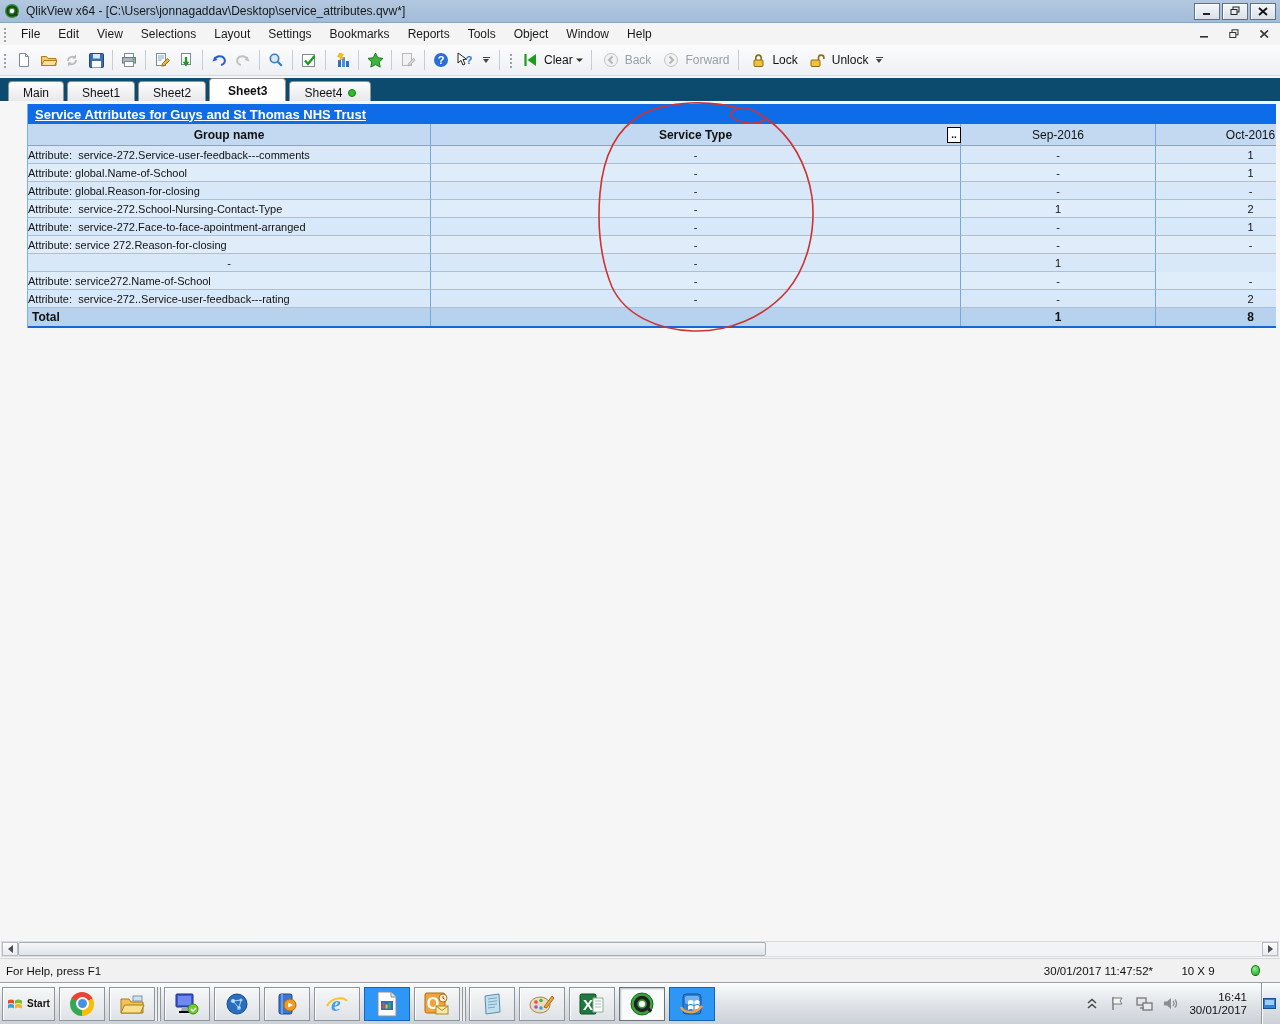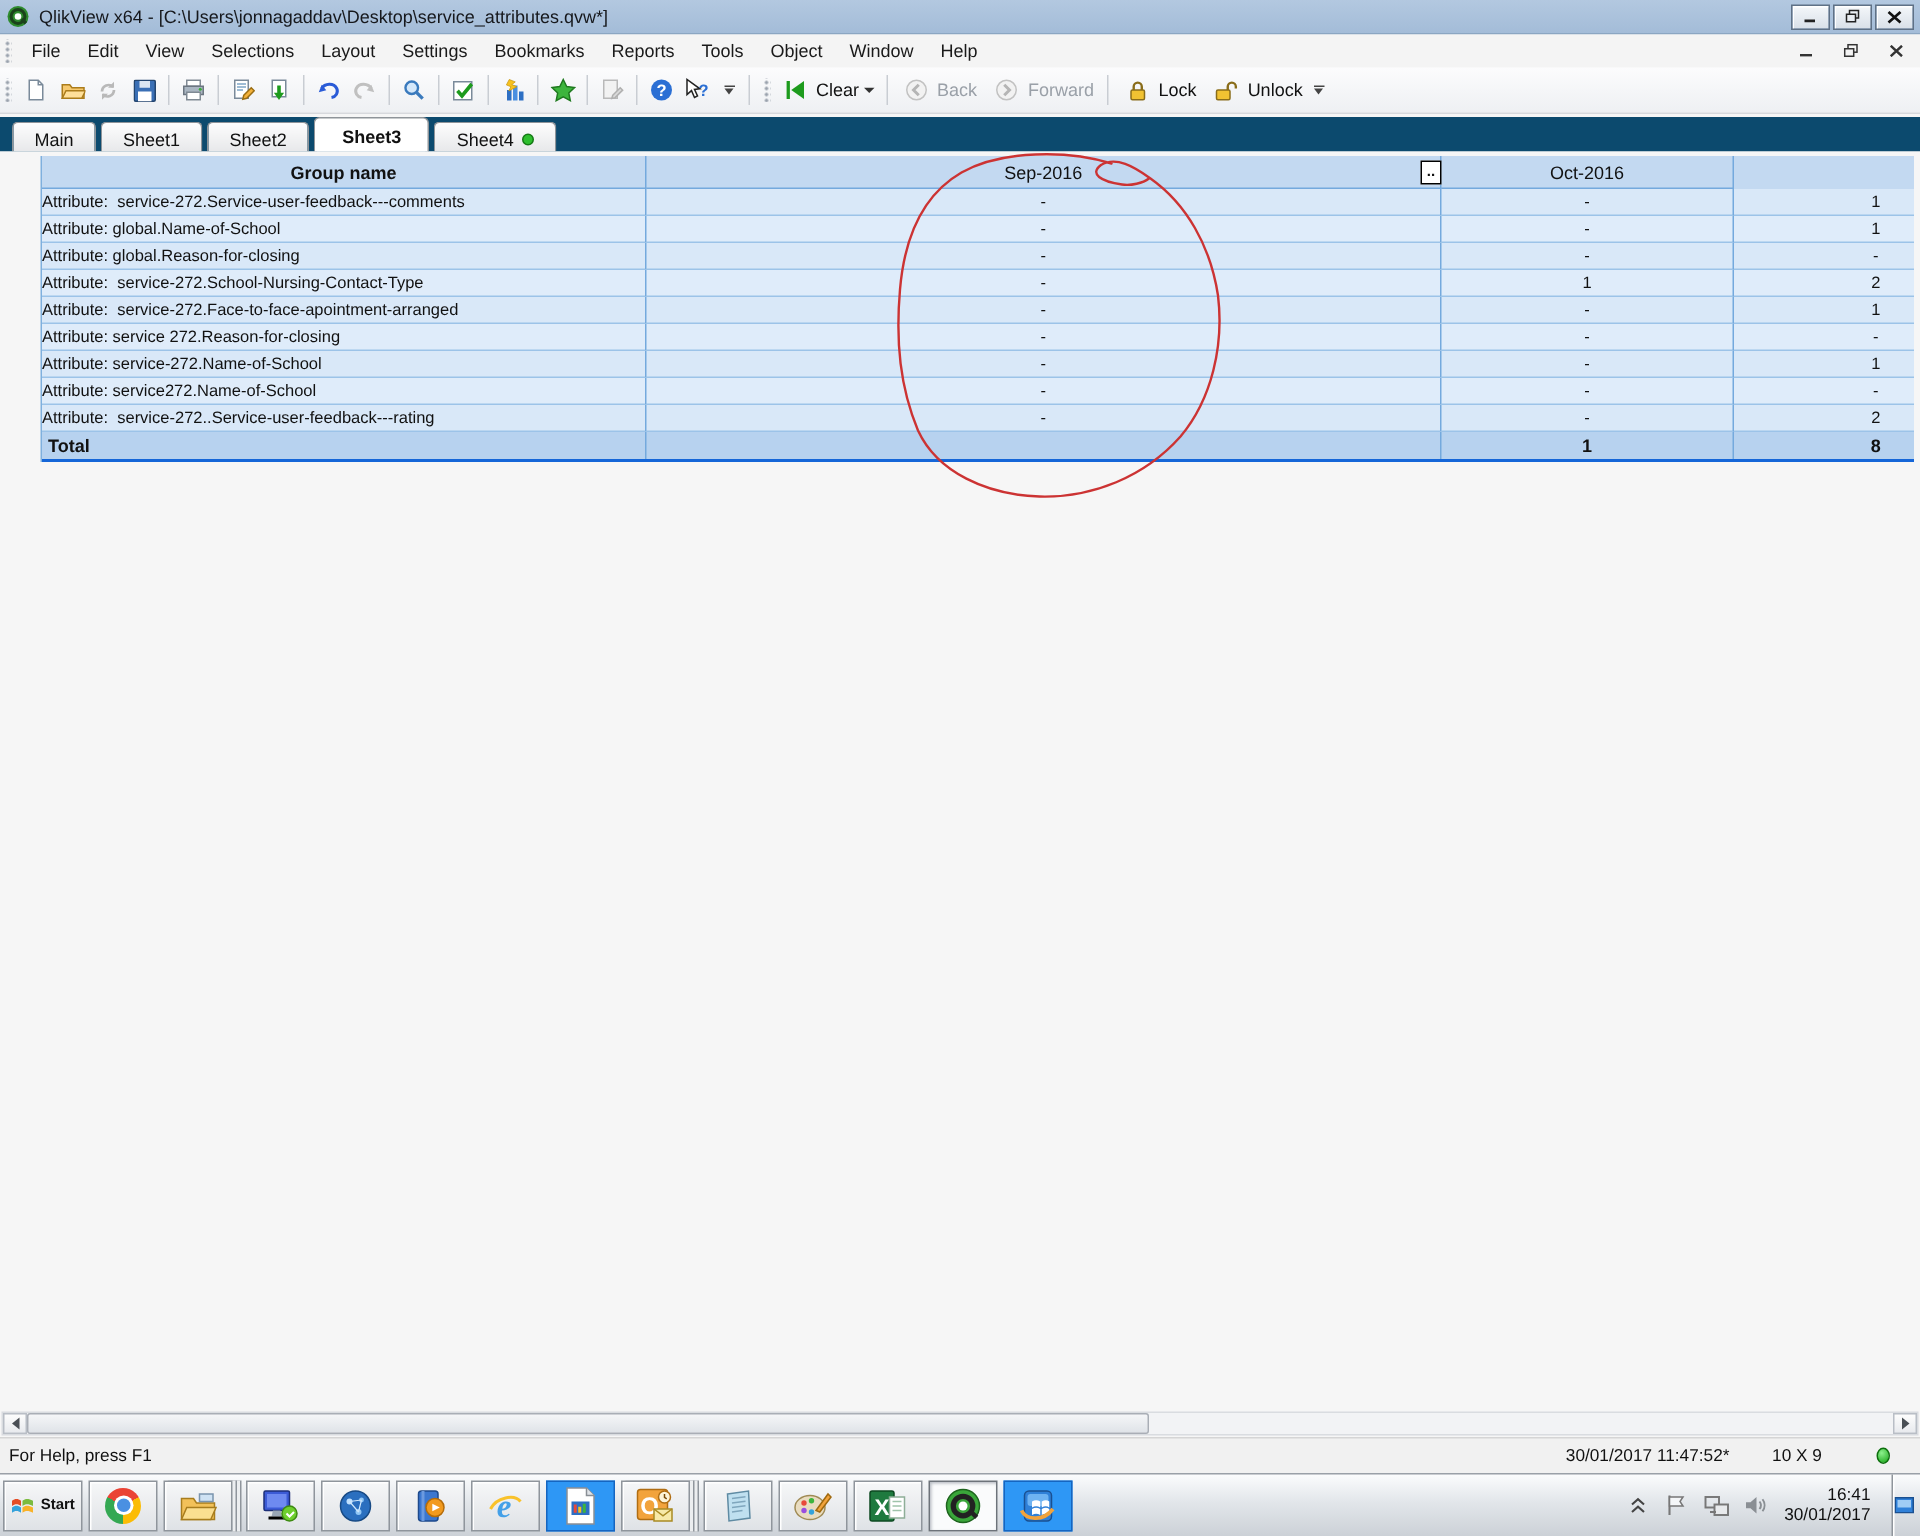--- a/index.html
+++ b/index.html
@@ -358,23 +358,27 @@
       <span>Sheet3</span>
     </div>
   <div class="tab">
       <span>Sheet4</span>
       <span class="dot"></span>
     </div>
 </div>
 
 <div class="sheet">
   <div class="qv-table">
+    <div class="qv-caption">
+        <span>Service Attributes for Guys and St Thomas NHS Trust</span>
+      </div>
     <div class="tgrid">
       <div class="thead">
         <div class="hcell bold">Group name</div>
+        <div class="hcell bold">Service Type</div>
         <div class="hcell">Sep-2016</div>
         <div class="hcell">Oct-2016</div>
         <div class="more-btn">..</div>
       </div>
       <div>
           <div class="trow">
             <div class="tcell c-group">Attribute:  service-272.Service-user-feedback---comments</div>
             <div class="tcell c-service">-</div>
             <div class="tcell c-sep">-</div>
             <div class="tcell c-oct">1</div>
@@ -403,21 +407,20 @@
             <div class="tcell c-sep">-</div>
             <div class="tcell c-oct">1</div>
           </div>
           <div class="trow even">
             <div class="tcell c-group">Attribute: service 272.Reason-for-closing</div>
             <div class="tcell c-service">-</div>
             <div class="tcell c-sep">-</div>
             <div class="tcell c-oct">-</div>
           </div>
           <div class="trow">
-            <div class="tcell c-group">Attribute: service-272.Name-of-School</div>
             <div class="tcell c-service">-</div>
             <div class="tcell c-sep">-</div>
             <div class="tcell c-oct">1</div>
           </div>
           <div class="trow even">
             <div class="tcell c-group">Attribute: service272.Name-of-School</div>
             <div class="tcell c-service">-</div>
             <div class="tcell c-sep">-</div>
             <div class="tcell c-oct">-</div>
           </div>

